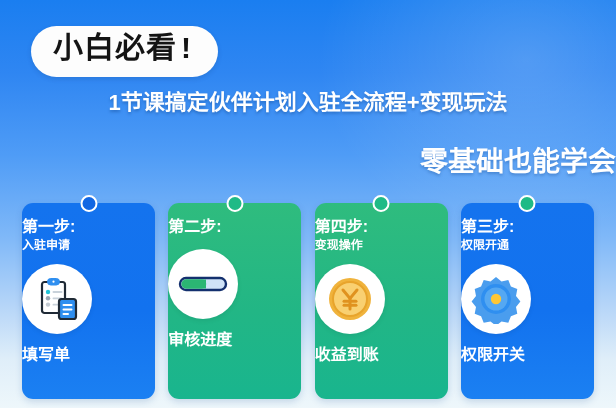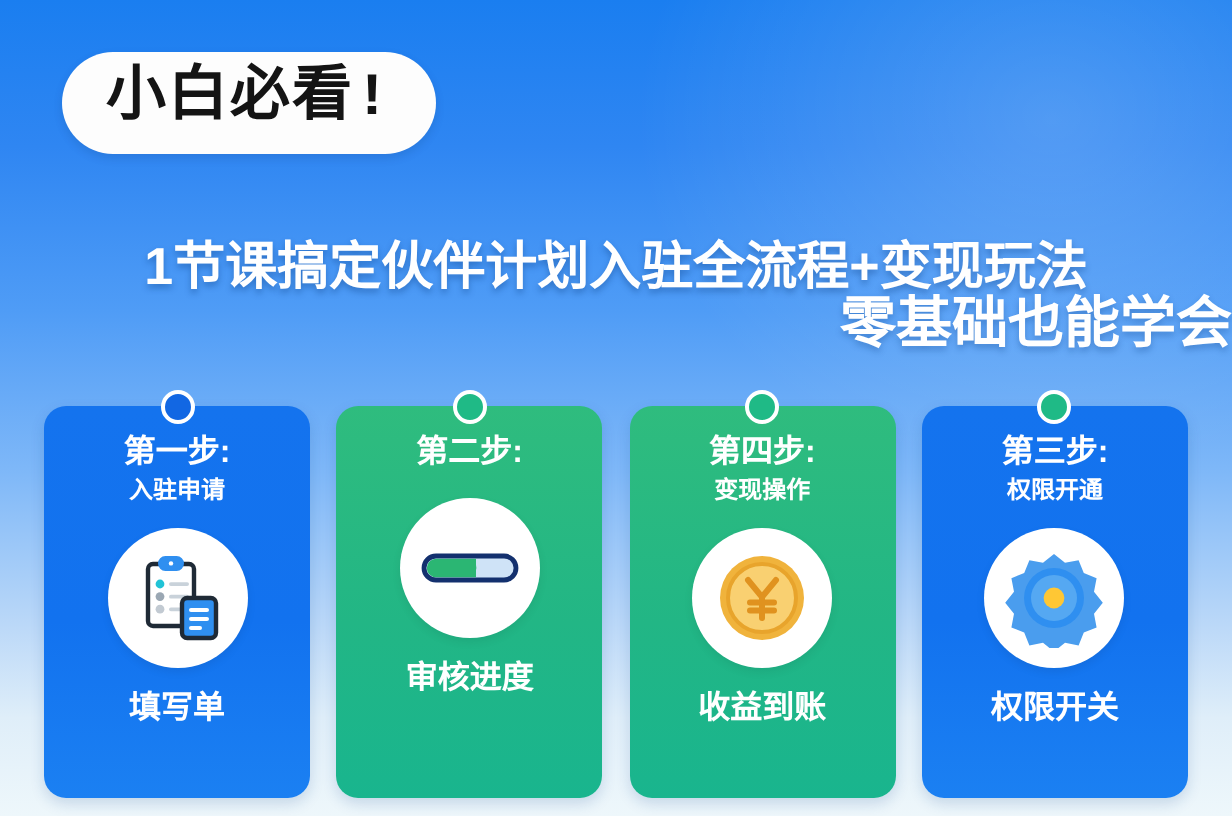--- a/index.html
+++ b/index.html
@@ -63,27 +63,26 @@
     font-family: Liberation Mono, monospace;
   }
 
   .headline {
     position: absolute;
     top: 92px;
     left: 0;
     width: 616px;
     text-align: center;
     color: #ffffff;
-    font-size: 26px;
+    font-size: 22px;
     font-weight: bold;
     line-height: 1;
     letter-spacing: 0px;
     white-space: nowrap;
     text-shadow: 0 2px 3px rgba(10,60,130,0.38);
-    margin-top: 28px;
   }
 
   .subline {
     position: absolute;
     top: 148px;
     left: 0;
     width: 616px;
     text-align: right;
     color: #ffffff;
     font-size: 28px;
@@ -106,21 +105,20 @@
 
   .card {
     position: relative;
     width: 133px;
     height: 196px;
     border-radius: 11px;
     box-sizing: border-box;
     padding-top: 14px;
     display: flex;
     flex-direction: column;
-    align-items: center;
     box-shadow: 0 3px 7px rgba(20,70,140,0.17);
   }
   .card.blue {
     background: linear-gradient(to bottom, #1473ee 0%, #1272ef 55%, #1b80f2 100%);
   }
   .card.green {
     background: linear-gradient(to bottom, #2fbc7e 0%, #22b685 55%, #19b58e 100%);
   }
 
   

